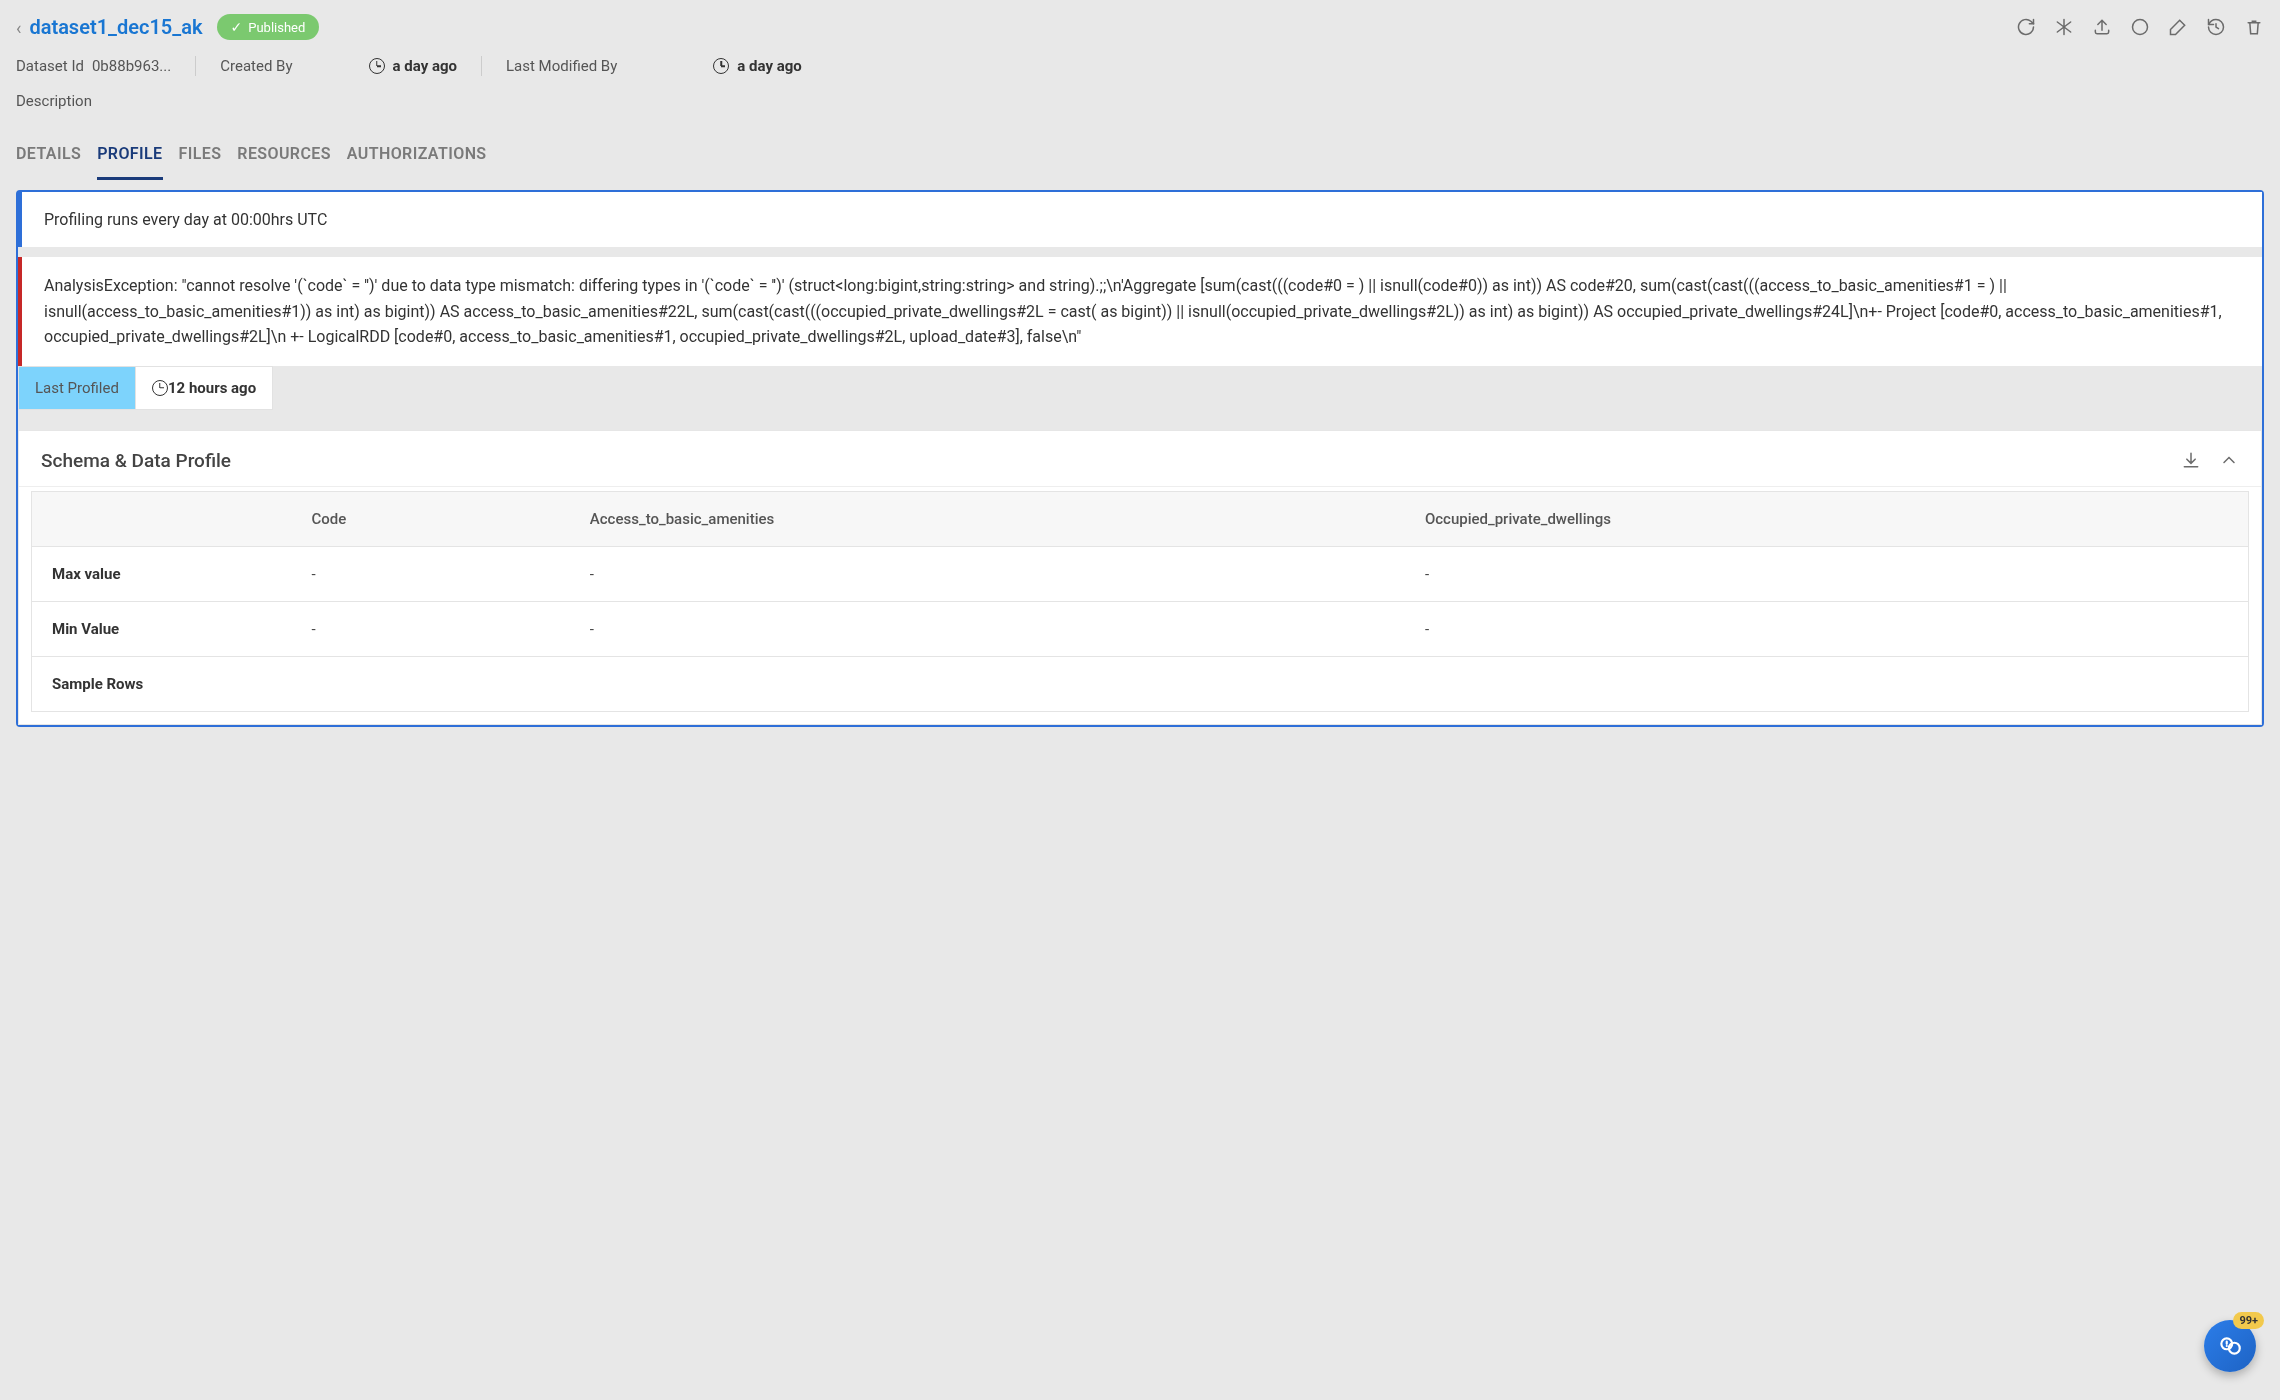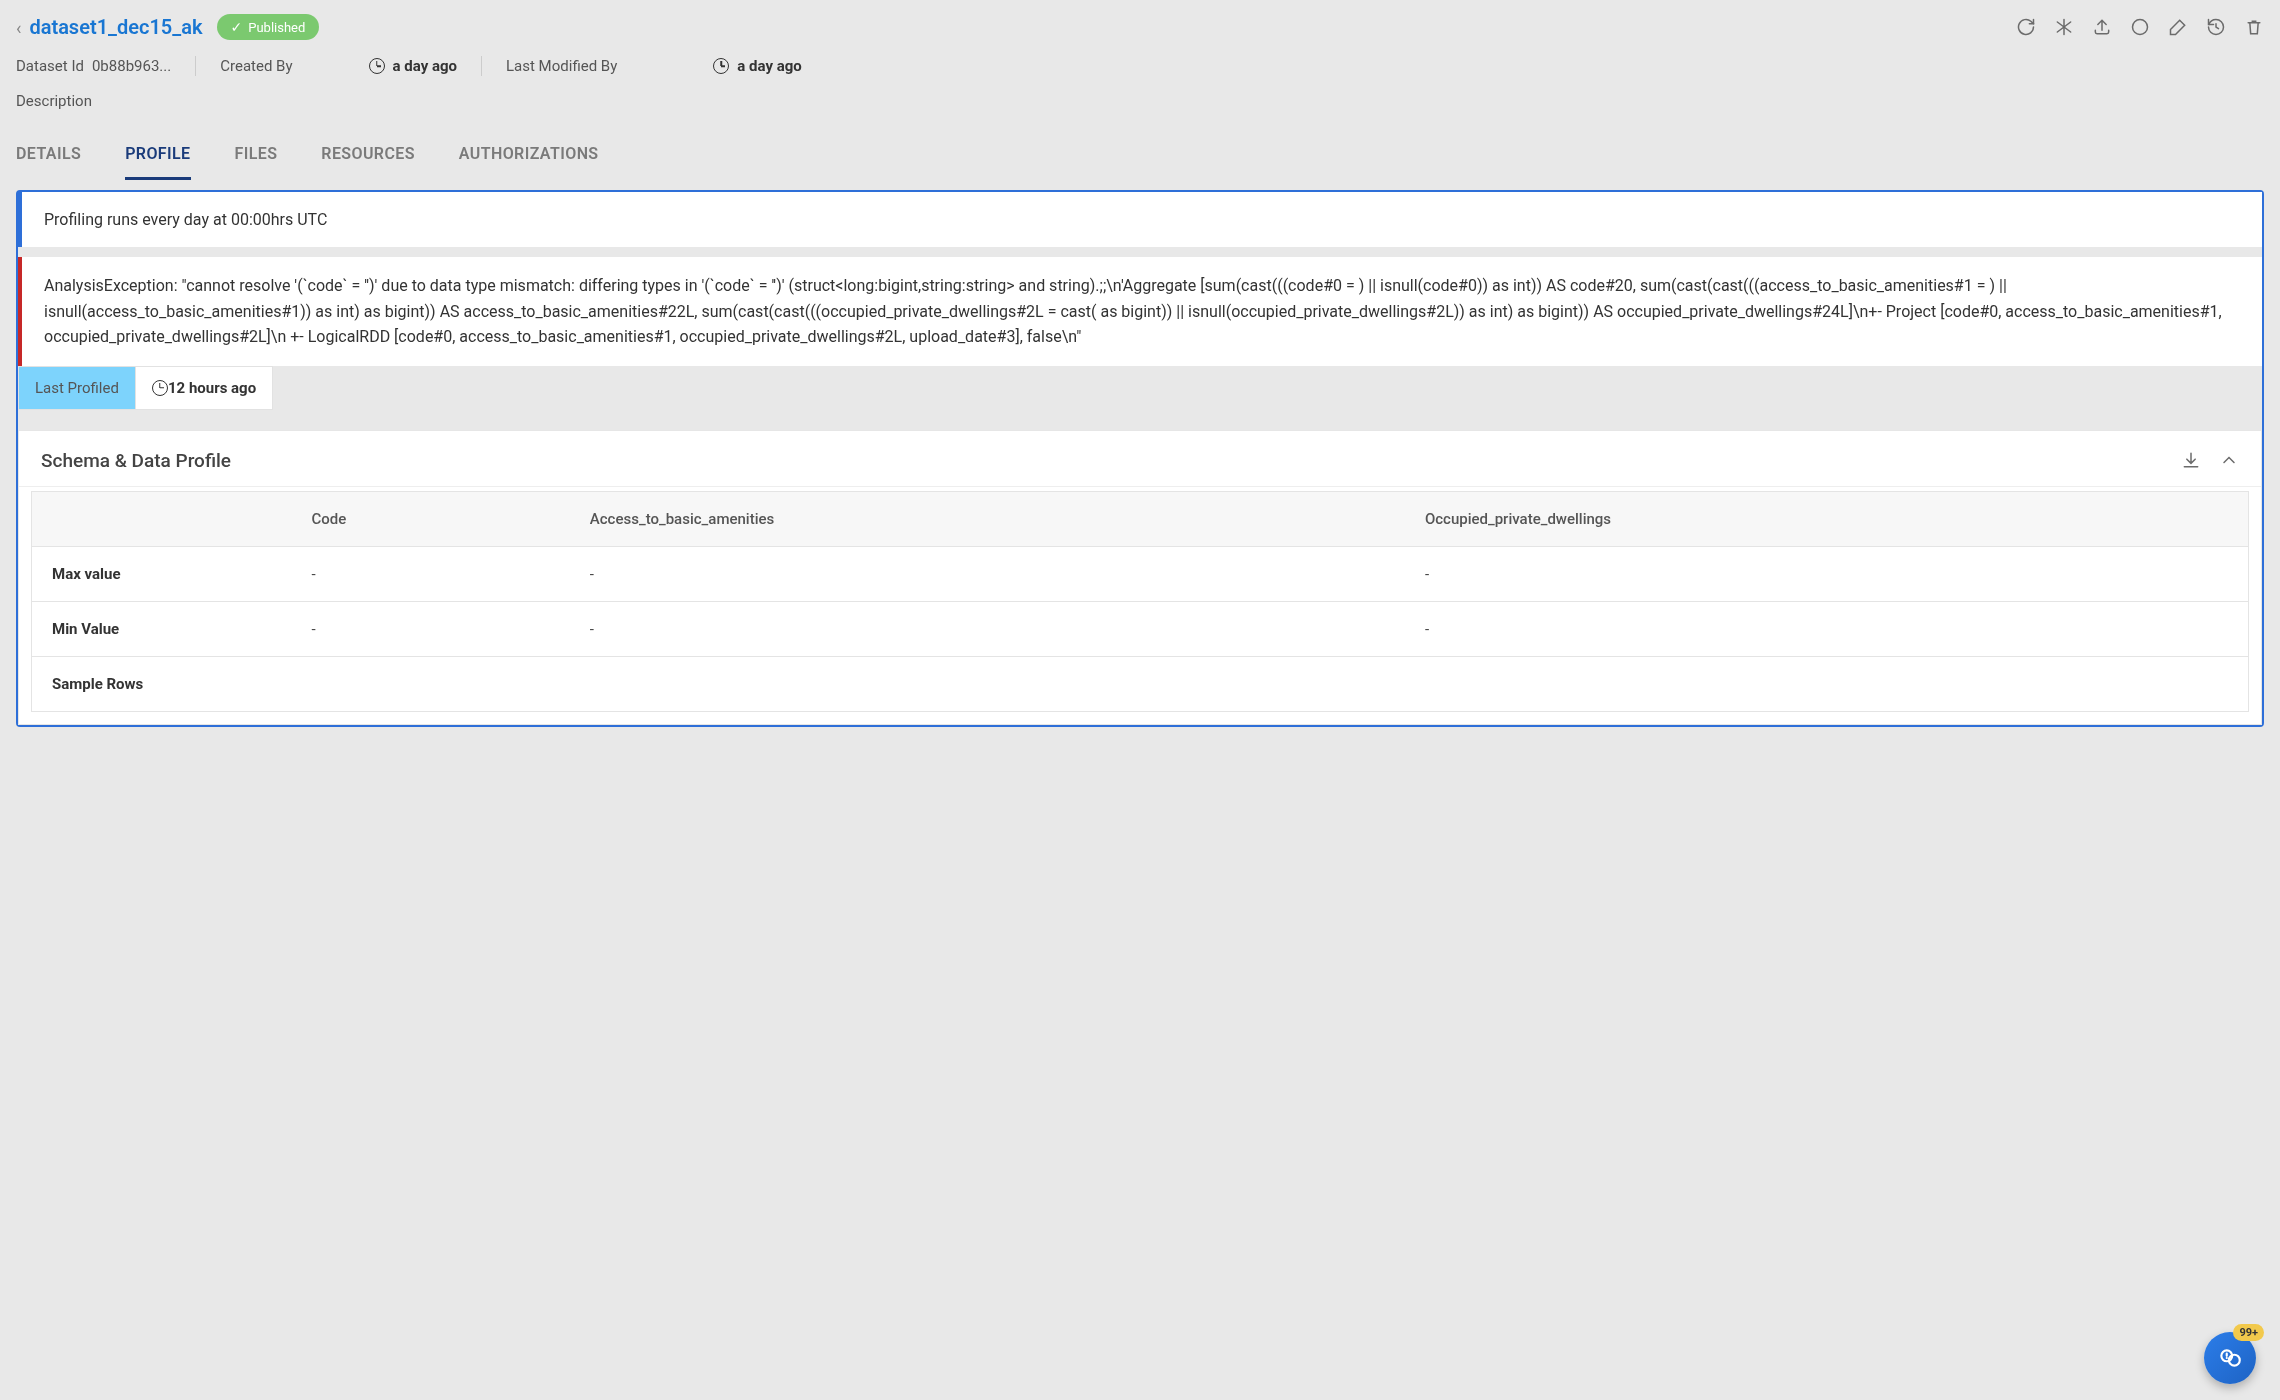--- a/index.html
+++ b/index.html
@@ -66,21 +66,21 @@
   .meta-sep { width:1px; height:20px; background:#ccc; margin: 0 6px; }
   .clock {
     width:16px; height:16px; border:1.7px solid #333; border-radius:50%;
     position:relative; display:inline-block;
   }
   .clock::before { content:""; position:absolute; left:50%; top:50%; width:1.5px; height:5px; background:#333; transform-origin: bottom; transform: translate(-50%,-100%); }
   .clock::after { content:""; position:absolute; left:50%; top:50%; width:4px; height:1.5px; background:#333; transform: translate(0,-50%); }
   .meta-ago { font-weight:700; color:#333; }
   .desc-row { padding: 8px 16px 20px 16px; color:#555; }
   .tabs {
-    display:flex; gap:44px; padding: 14px 16px 0 16px; border-bottom: 0;
+    display:flex; gap:16px; padding: 14px 16px 0 16px; border-bottom: 0;
   }
   .tab {
     font-size: 16px; font-weight:600; letter-spacing:0.4px; color:#7a7a7a;
     padding-bottom: 14px; cursor:pointer;
   }
   .tab.active { color:#1a3b7a; border-bottom:3px solid #1a3b7a; }
   .content-wrap {
     margin: 10px 16px 16px 16px;
     border: 2px solid #2e6fd8;
     border-radius: 4px;
@@ -130,21 +130,21 @@
     text-align:left; padding: 18px 20px; font-size:15px; border-bottom:1px solid #e4e4e4;
     color:#444;
   }
   table.schema th {
     background:#f7f7f7; font-weight:500; color:#555;
   }
   table.schema td.rowhead {
     font-weight:700; color:#333; width:260px;
   }
   .floating-help {
-    position:fixed; right:24px; bottom:16px;
+    position:fixed; right:24px; bottom:28px;
     width:52px; height:52px; border-radius:50%;
     background: linear-gradient(135deg,#2b7de9,#1e63c4);
     display:flex; align-items:center; justify-content:center;
     box-shadow: 0 4px 10px rgba(0,0,0,0.25);
     cursor:pointer;
   }
   .floating-help svg { color:#fff; }
   .help-badge {
     position:absolute; top:-8px; right:-8px;
     background:#f2c94c; color:#333; font-size:11px; font-weight:700;

